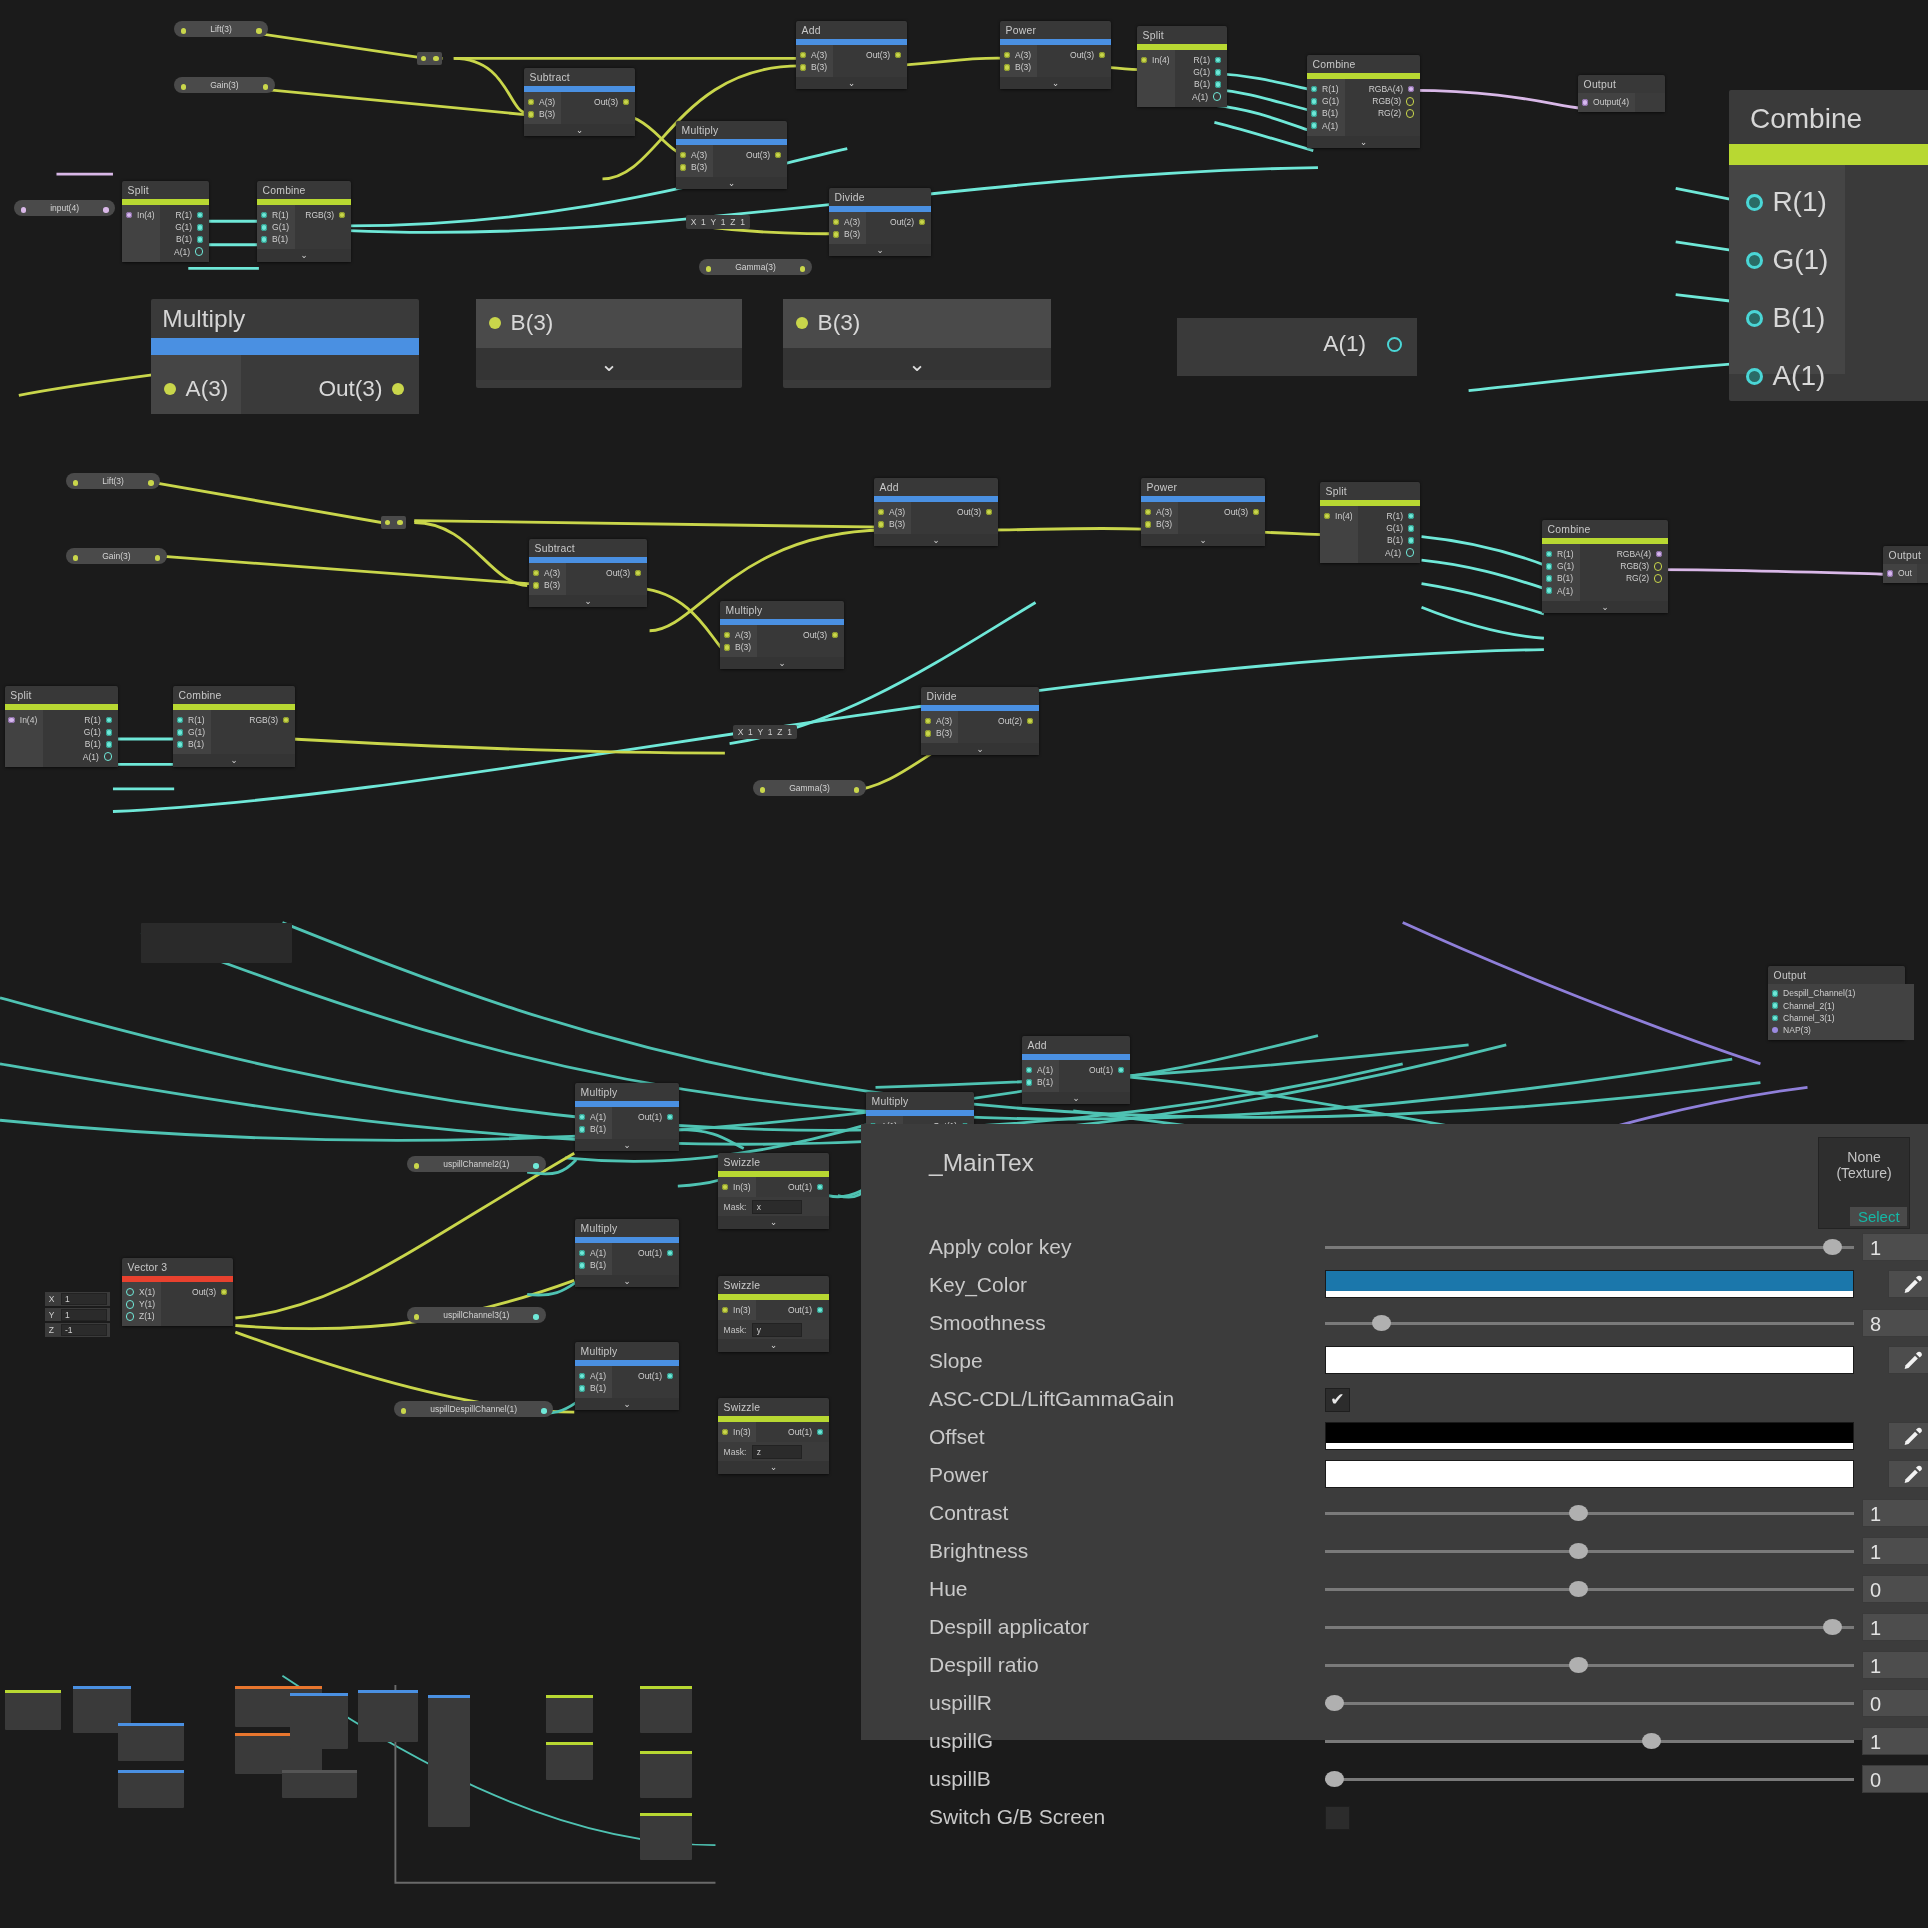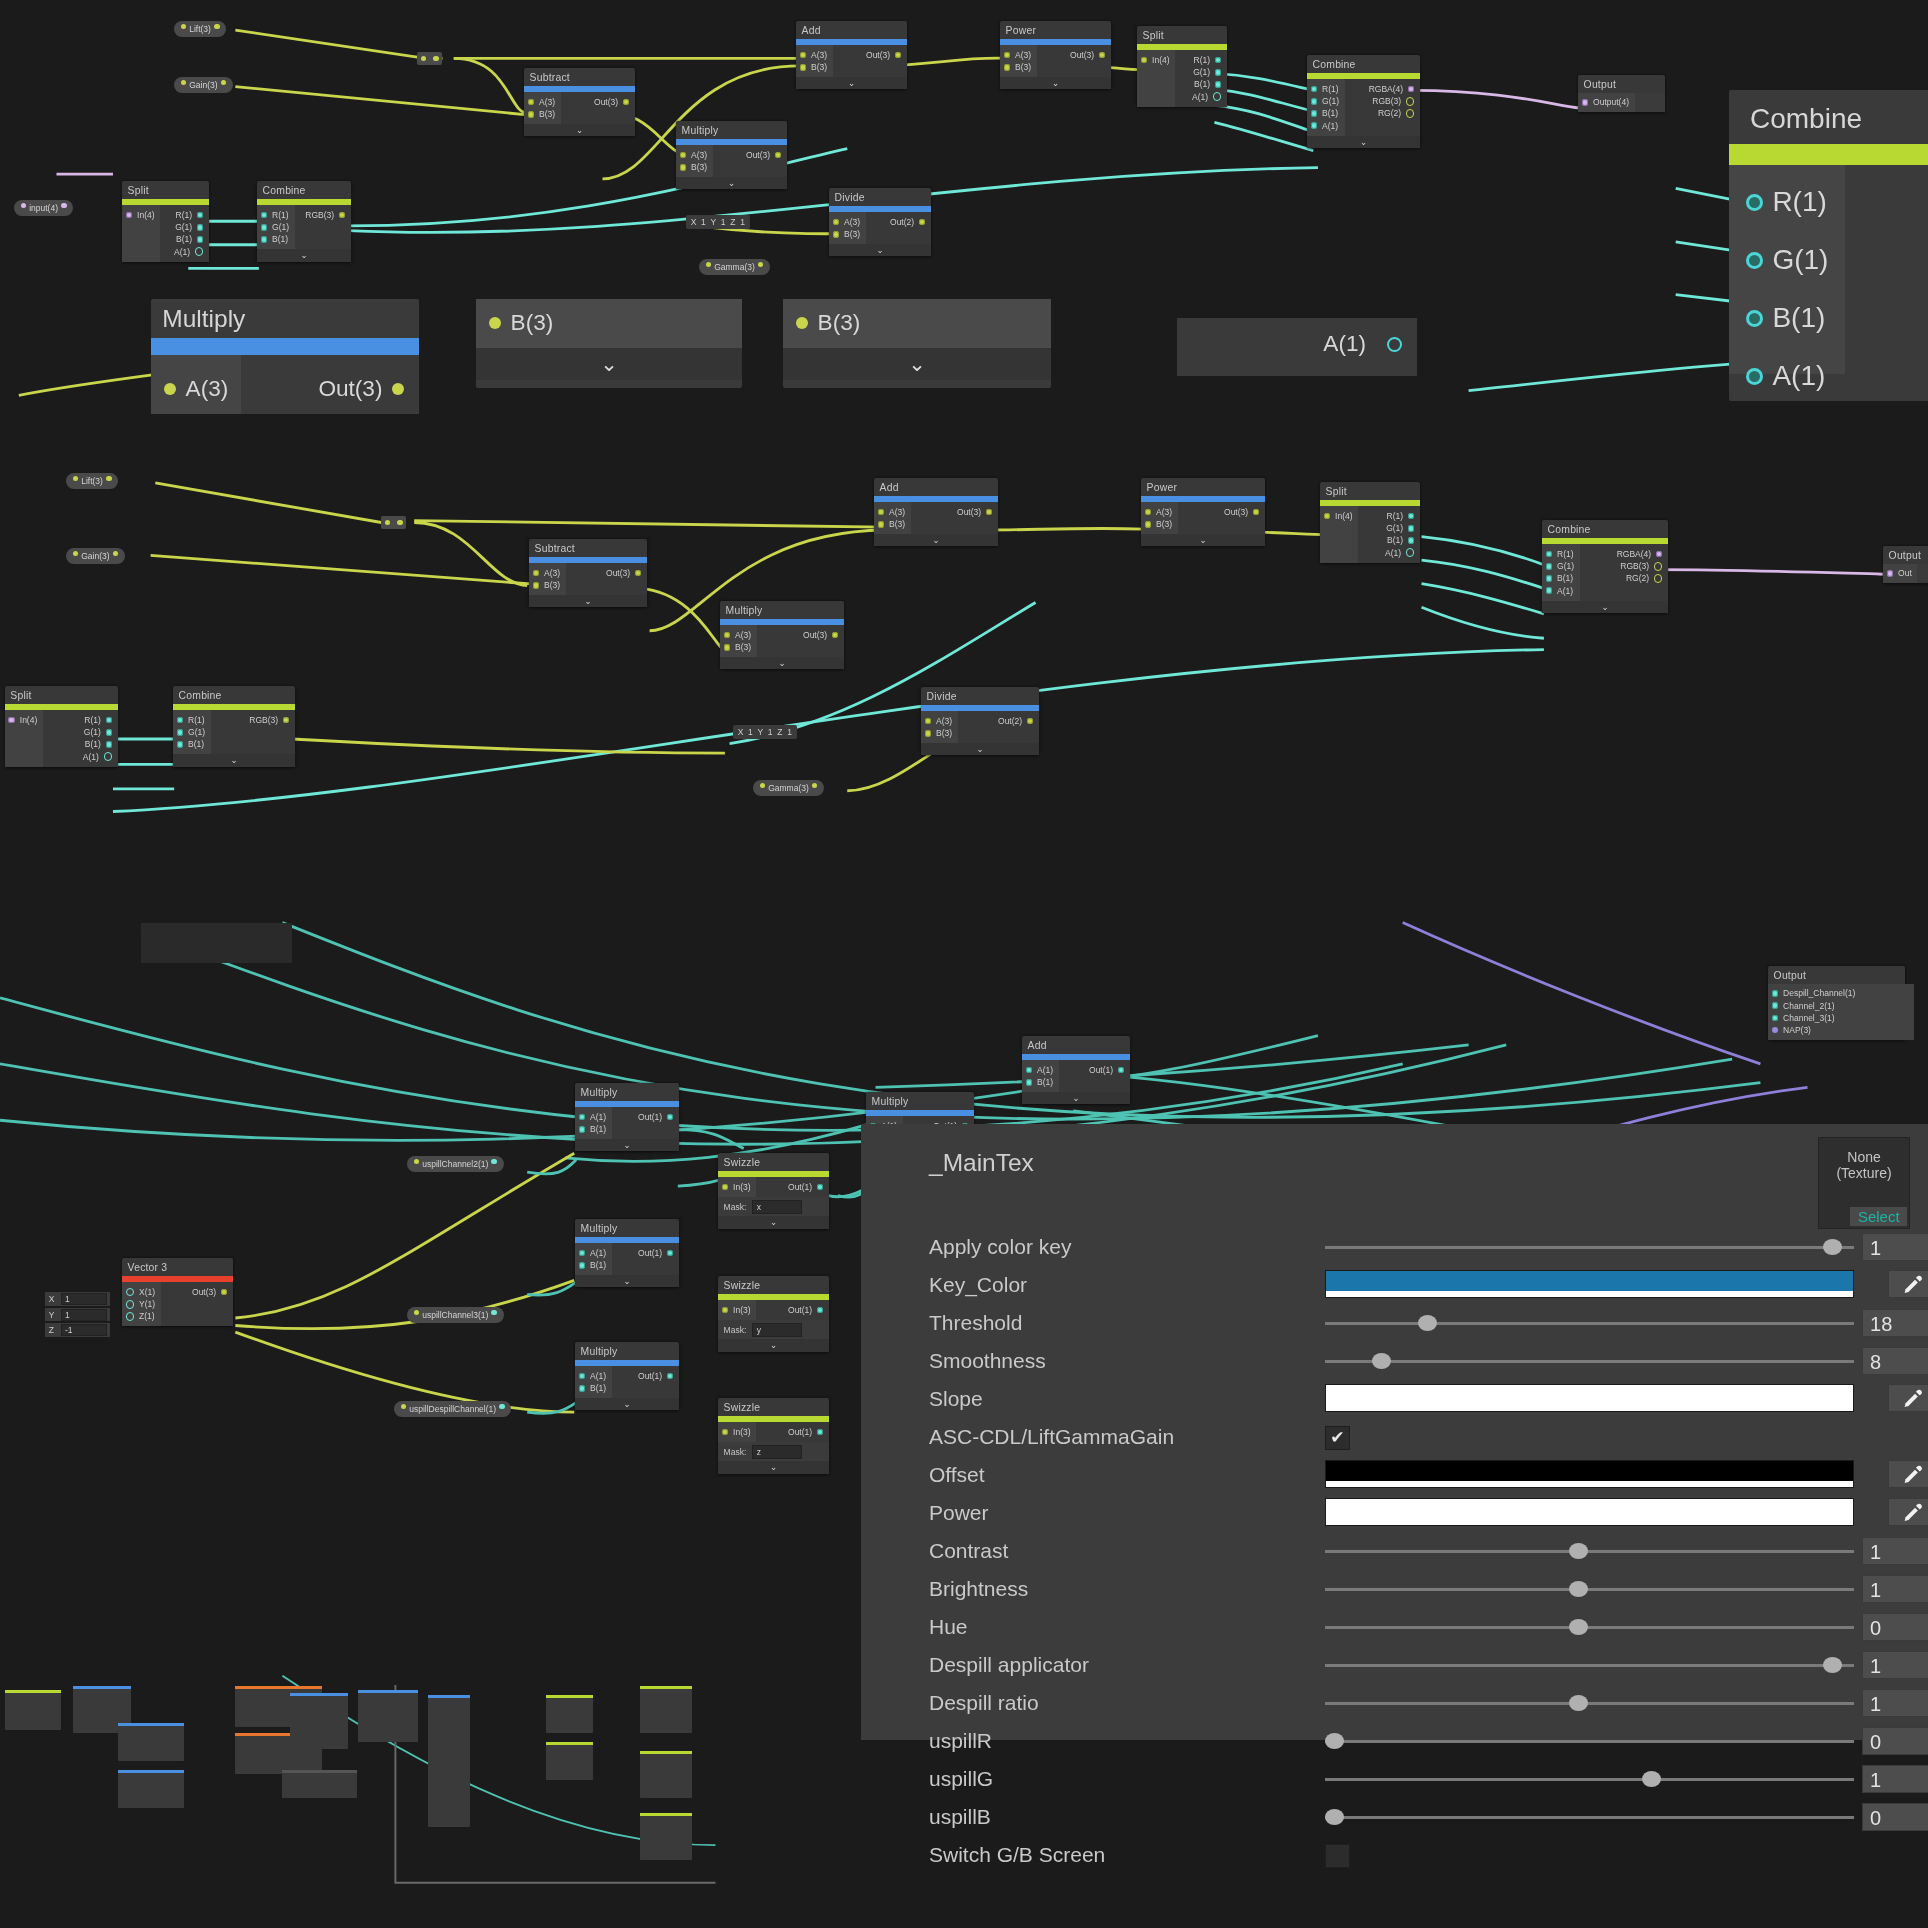--- a/index.html
+++ b/index.html
@@ -26,21 +26,21 @@
   .node .dot.hollow{background:transparent;border:1.4px solid #c9d64b;}
   .node .dot.hollowv{background:transparent;border:1.4px solid #6fe8d8;}
   .node .chev{height:12.2px;background:#343434;display:flex;align-items:center;
               justify-content:center;font-size:8.5px;color:#d8d8d8;}
   .node .maskrow{display:flex;align-items:center;gap:5.6px;padding:2.8px 5.6px;
                  background:#3b3b3b;font-size:8.5px;}
   .node .maskrow .fld{background:#2b2b2b;border:0.9px solid #222;min-width:41px;
                       padding:0.9px 3.8px;color:#d0d0d0;}
 
   
-  .pill{position:absolute;display:flex;align-items:flex-start;gap:3px;background:#4a4a4a;
+  .pill{position:absolute;display:flex;align-items:flex-end;gap:24px;background:#4a4a4a;
         border-radius:10.4px;padding:2.8px 6.6px;font-size:8.5px;color:#d4d4d4;white-space:nowrap;}
   .pill .dot{width:5.6px;height:5.6px;border-radius:50%;}
 
   
   .reroute{position:absolute;background:#4a4a4a;border-radius:1.9px;height:13px;
            display:flex;align-items:center;gap:6.6px;padding:0 3.8px;}
   .reroute .dot{width:5.6px;height:5.6px;border-radius:50%;background:#c9d64b;}
 
   
   .vecfields{position:absolute;}
@@ -1204,28 +1204,20 @@
             </div>
             <div class="eyedrop">
               <svg width="24.5" height="19" viewBox="0 0 26 20">
                 <path d="M20 2 a3 3 0 0 1 4 4 l-2 2 -4-4z" fill="#f2f2f2"></path>
                 <path d="M17 6 l3 3 -10 10 -4 1 1-4z" fill="#f2f2f2"></path>
               </svg>
             </div>
           </div>
         </div>
         <div class="proprow">
-          <div class="plabel">Threshold</div>
-          <div class="pctl">
-            <div class="slider"></div>
-            <div class="knob" style="left: calc(18% + 0.2px);"></div>
-            <div class="numbox">18</div>
-          </div>
-        </div>
-        <div class="proprow">
           <div class="plabel">Smoothness</div>
           <div class="pctl">
             <div class="slider"></div>
             <div class="knob" style="left: calc(9% + 9.5px);"></div>
             <div class="numbox">8</div>
           </div>
         </div>
         <div class="proprow">
           <div class="plabel">Slope</div>
           <div class="pctl">

